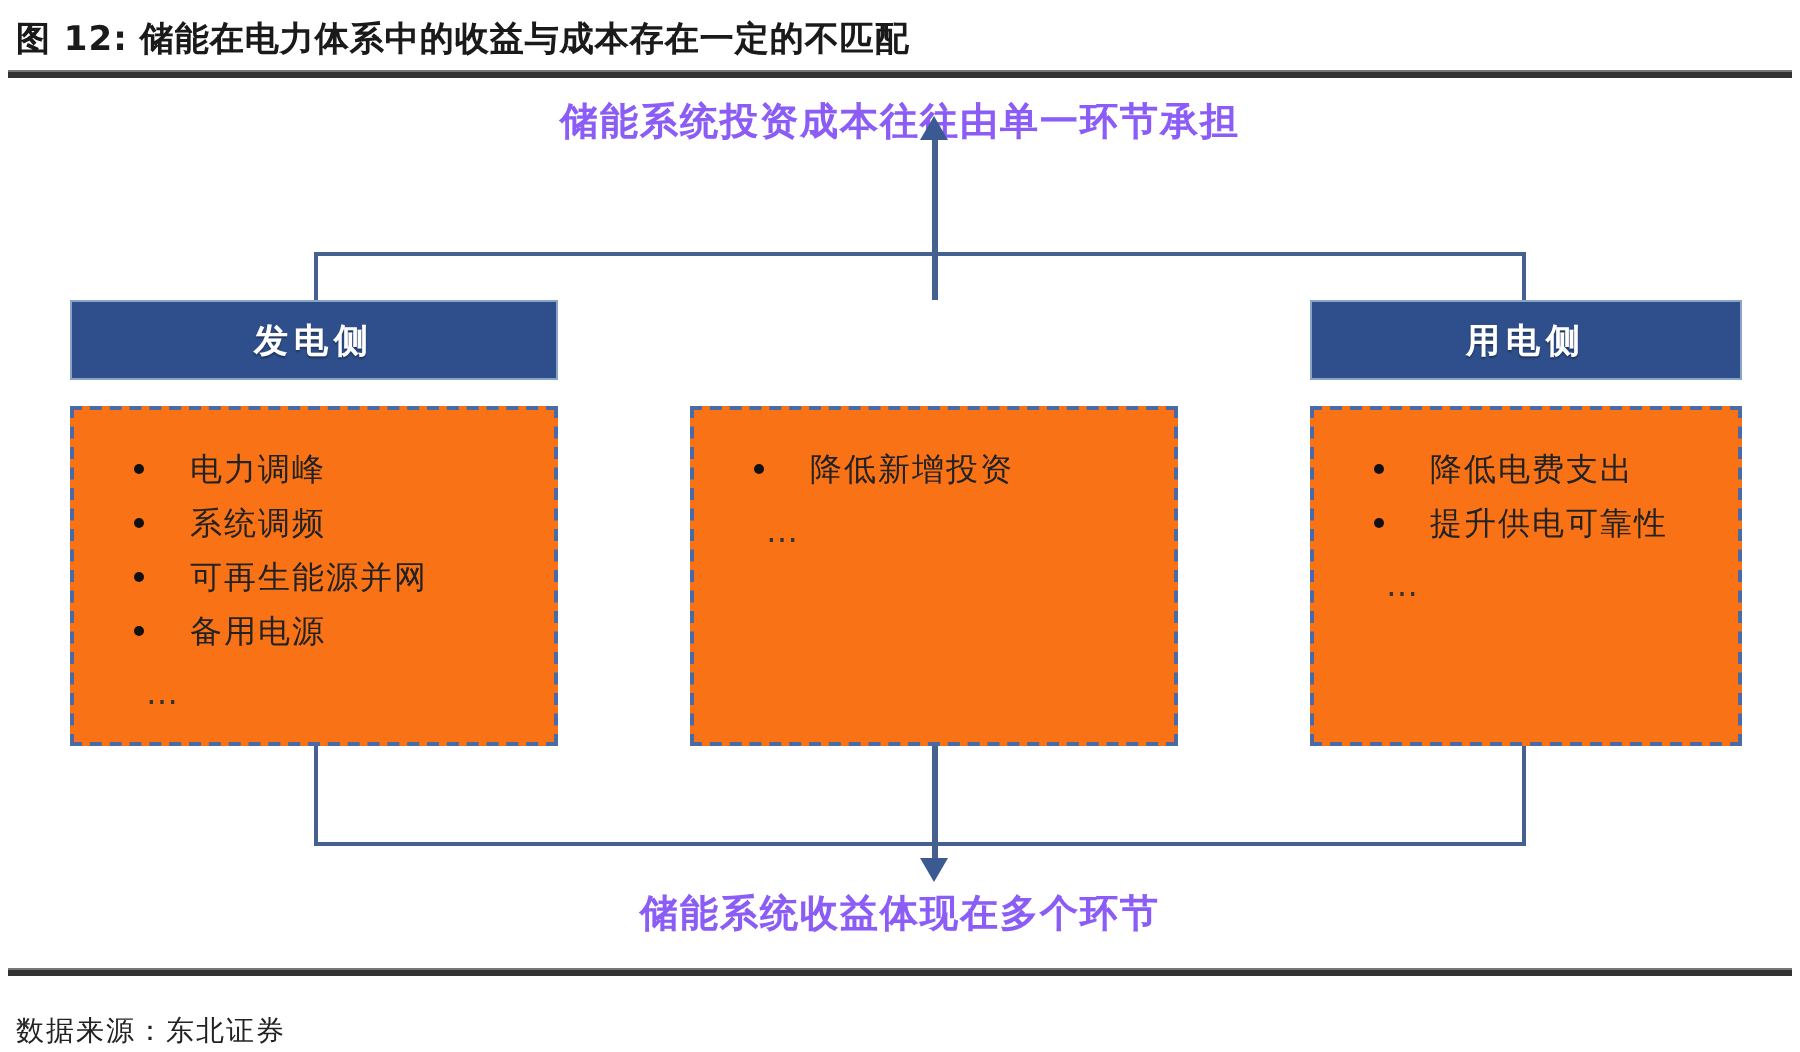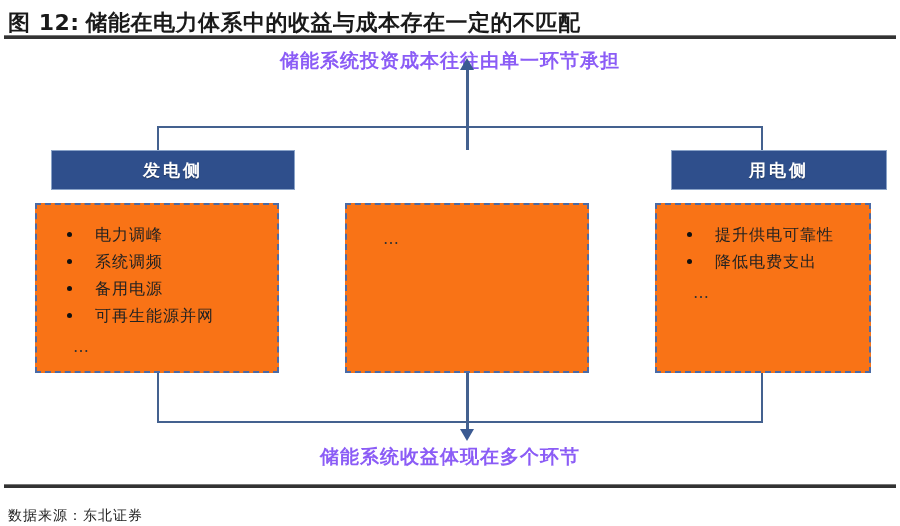--- a/index.html
+++ b/index.html
@@ -13,21 +13,21 @@
     position: relative;
     font-family: "DejaVu Sans", "Liberation Sans", sans-serif;
     overflow: hidden;
   }
 
   
   .fig-title {
     position: absolute;
     left: 8px;
     top: 8px;
-    font-size: 22px;
+    font-size: 17px;
     font-weight: bold;
     color: #1a1a1a;
     letter-spacing: 0.5px;
     white-space: nowrap;
   }
   .fig-title .num {
     margin-right: 6px;
   }
   .rule-top {
     position: absolute;
@@ -68,21 +68,20 @@
     border: 1px solid #8aa3c8;
     box-sizing: border-box;
     color: #ffffff;
     font-size: 17px;
     font-weight: bold;
     letter-spacing: 3px;
     display: flex;
     align-items: center;
     justify-content: center;
     text-shadow: 0 1px 1px rgba(0,0,0,.35);
-    margin-left: 16px;
   }
   .hdr-1 { left: 35px;  top: 110px; width: 244px; }
   .hdr-2 { left: 345px; top: 110px; width: 244px; }
   .hdr-3 { left: 655px; top: 110px; width: 216px; justify-content: center; }
 
   
   .dbox {
     position: absolute;
     top: 163px;
     height: 170px;
@@ -200,36 +199,37 @@
     <span>发电侧</span>
   </div>
   <div class="hdr hdr-3">
     <span>用电侧</span>
   </div>
 
   <div class="dbox dbox-1">
     <ul>
       <li>电力调峰</li>
       <li>系统调频</li>
+      <li>可再生能源并网</li>
       <li>备用电源</li>
-      <li>可再生能源并网</li>
     </ul>
     <div class="ellipsis">…</div>
   </div>
 
   <div class="dbox dbox-2">
     <ul>
+      <li>降低新增投资</li>
     </ul>
     <div class="ellipsis">…</div>
   </div>
 
   <div class="dbox dbox-3">
     <ul>
+      <li>降低电费支出</li>
       <li>提升供电可靠性</li>
-      <li>降低电费支出</li>
     </ul>
     <div class="ellipsis">…</div>
   </div>
 
   <div class="ln bot-v-l"></div>
   <div class="ln bot-v-r"></div>
   <div class="ln bot-h"></div>
   <div class="ln bot-v-c"></div>
   <div class="arrow-down"></div>
 

